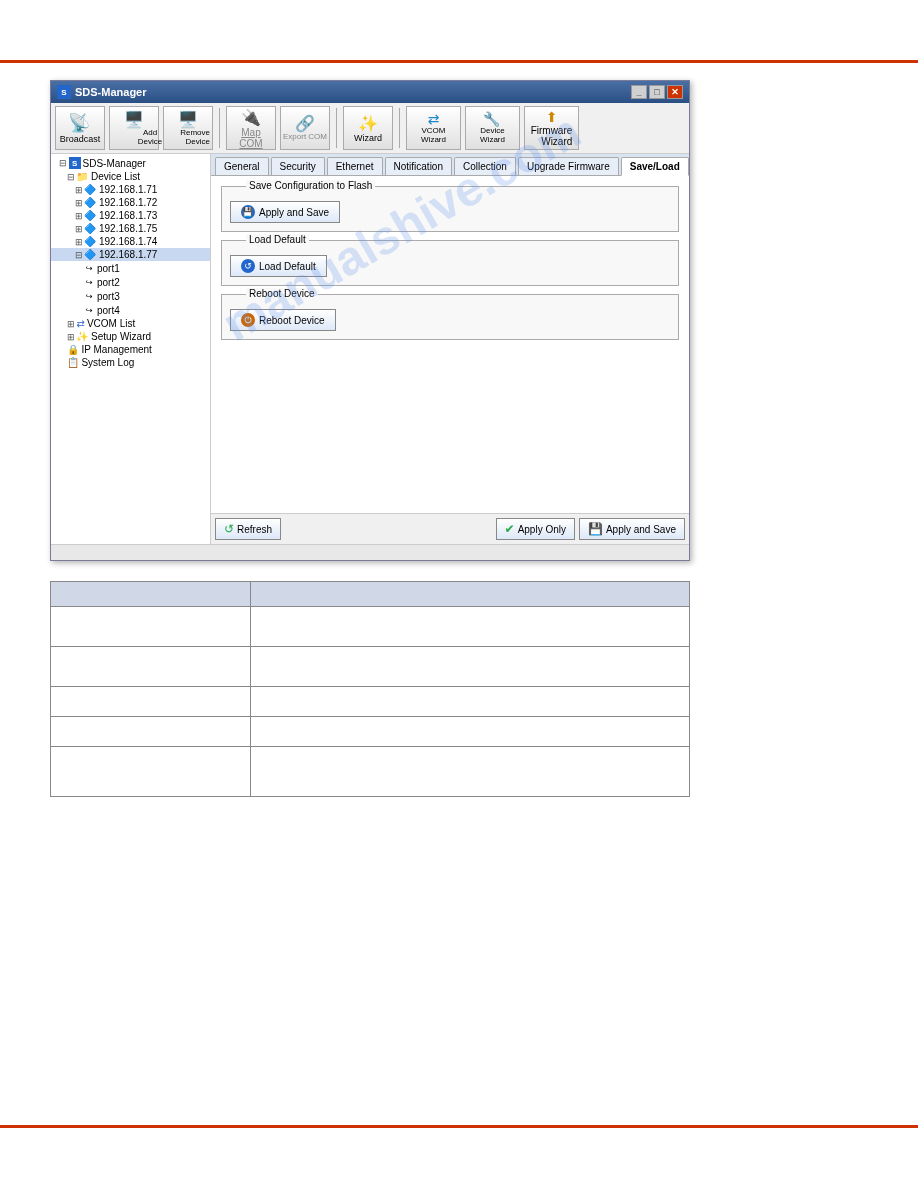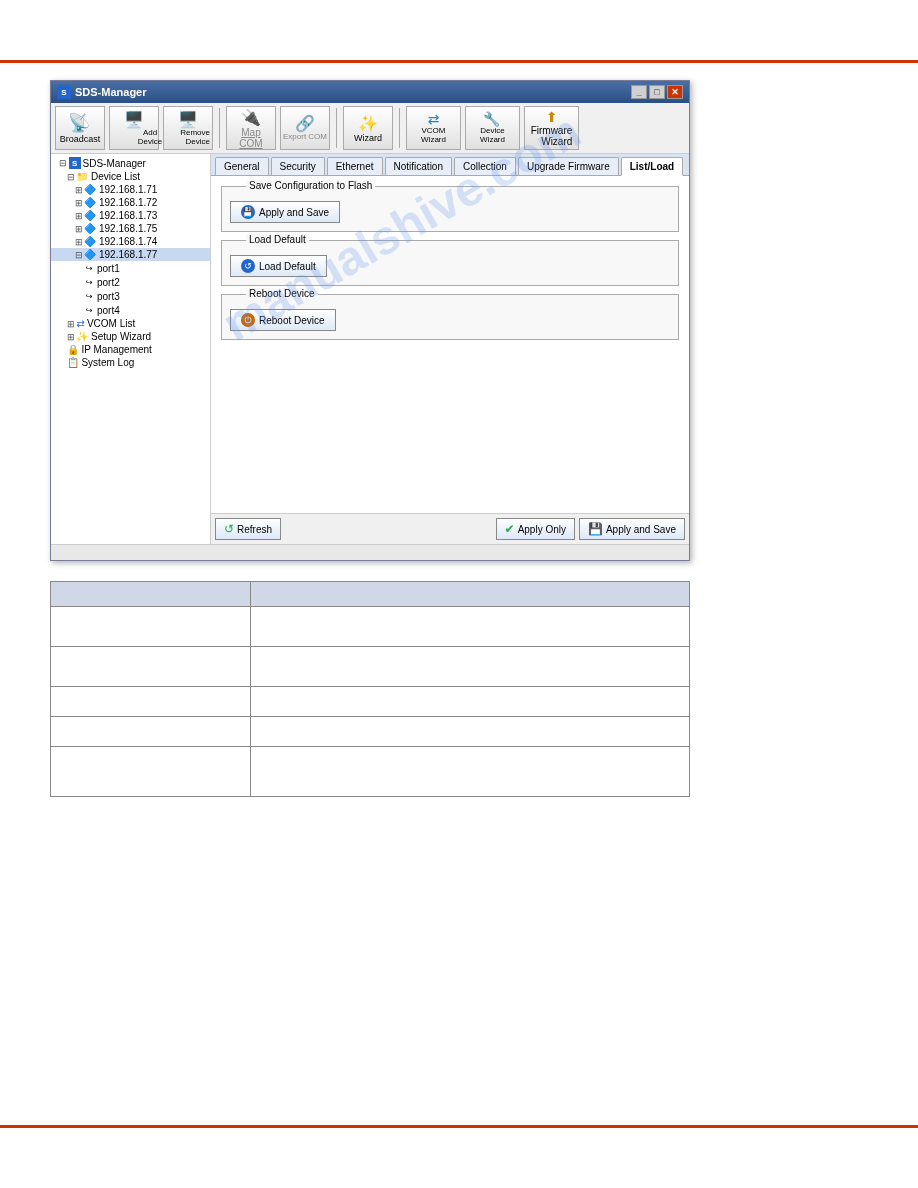--- a/index.html
+++ b/index.html
@@ -501,21 +501,21 @@
 
       <div class="content-area">
 
         <div class="tabs">
           <div class="tab">General</div>
           <div class="tab">Security</div>
           <div class="tab">Ethernet</div>
           <div class="tab">Notification</div>
           <div class="tab">Collection</div>
           <div class="tab">Upgrade Firmware</div>
-          <div class="tab active">List/Load</div>
+          <div class="tab active">Save/Load</div>
         </div>
 
         <div class="panel-content">
 
           <div class="section-box">
             <span class="section-title">Save Configuration to Flash</span>
             <div style="padding-top: 6px;">
               <button class="panel-btn">
                 <span class="btn-circle blue">💾</span>
                 <span>Apply and Save</span>

